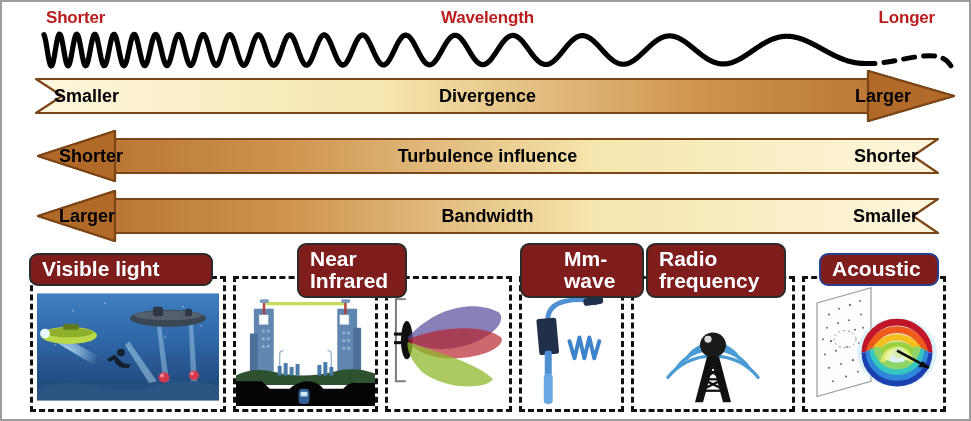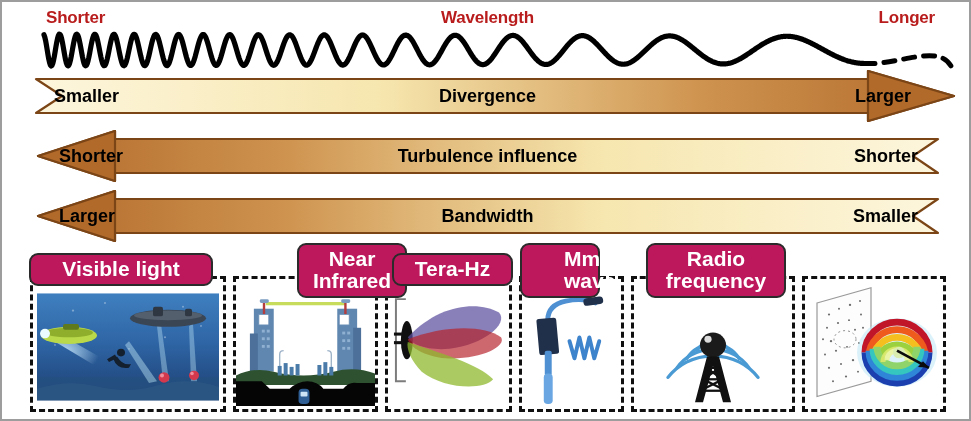--- a/index.html
+++ b/index.html
@@ -55,28 +55,27 @@
   
   #cards{position:absolute;left:0;top:248px;width:971px;height:171px;}
   .card{
     position:absolute;top:26px;height:136px;
     border:3px dashed #101010;
     box-sizing:border-box;
     background:#ffffff;
   }
   .badge{
     position:absolute;
-    background:#be185d;
+    background:#7f1d1d;
     border:2px solid #2b2b2b;
     border-radius:9px;
     color:#ffffff;
     font-weight:bold;
     font-size:21px;
     line-height:1.04;
-    text-align:center;
     padding:3px 11px 4px 11px;
     white-space:pre-line;
     z-index:6;
     box-sizing:border-box;
   }
   .badge.blue-edge{border-color:#2b3f91;}
   .card-art{
     position:absolute;left:0;right:0;bottom:3px;top:3px;
     overflow:hidden;
   }
@@ -293,41 +292,40 @@
 
           <ellipse cx="19" cy="61" rx="6" ry="20" fill="#101010"></ellipse>
           <rect x="6" y="53" width="8" height="3.2" fill="#101010"></rect>
           <rect x="6" y="62" width="8" height="3.2" fill="#101010"></rect>
 
           <path d="M20,58 C52,22 92,20 112,32 C122,44 96,66 62,70 C40,72 24,66 20,58 Z" fill="#5b4f9e" opacity="0.72"></path>
           <path d="M20,60 C54,46 96,44 114,58 C120,68 92,82 58,80 C36,78 22,68 20,60 Z" fill="#b5202a" opacity="0.68"></path>
           <path d="M20,63 C50,74 92,86 106,102 C96,114 56,112 34,94 C24,84 18,70 20,63 Z" fill="#8fba2e" opacity="0.75"></path>
         </svg>
       </div>
-      <div class="badge" style="left:4px;top:-26px;width:121px;">Tera-Hz</div>
     </div>
 
     <div class="card" style="left:517px;width:105px;">
       <div class="card-art">
         <svg viewBox="0 0 100 130" preserveAspectRatio="none">
           <rect x="0" y="0" width="100" height="130" fill="#ffffff"></rect>
 
           <path d="M26,40 q0,-16 18,-20 q18,-4 30,2" fill="none" stroke="#4e90d2" stroke-width="5" stroke-linecap="round"></path>
 
           <rect x="62" y="16" width="20" height="8" rx="3.5" fill="#20304a" transform="rotate(-8 72 20)"></rect>
 
           <rect x="16" y="38" width="20" height="38" rx="2.5" fill="#20304a" transform="rotate(-5 26 57)"></rect>
 
           <rect x="23" y="72" width="7" height="26" rx="2" fill="#4e90d2"></rect>
           <rect x="22" y="96" width="9" height="32" rx="4" fill="#6aa7e2"></rect>
 
           <path d="M48,62 L53,80 L58,58 L63,80 L68,58 L73,80 L78,62" fill="none" stroke="#3e84cc" stroke-width="4" stroke-linecap="round" stroke-linejoin="round"></path>
         </svg>
       </div>
-      <div class="badge" style="left:-2px;top:-36px;width:80px;padding-left:42px;">Mm-
+      <div class="badge" style="left:-2px;top:-36px;width:124px;padding-left:42px;">Mm-
 wave</div>
     </div>
 
     <div class="card" style="left:629px;width:164px;">
       <div class="card-art">
         <svg viewBox="0 0 158 130" preserveAspectRatio="none">
           <rect x="0" y="0" width="158" height="130" fill="#ffffff"></rect>
           <g fill="none" stroke="#4a9ad4" stroke-width="3.4" stroke-linecap="round">
             <path d="M63,72 a18,18 0 0 1 32,0"></path>
             <path d="M53,80 a30,30 0 0 1 52,0"></path>
@@ -409,16 +407,17 @@
             <path d="M82,74 a10,10 0 0 1 20,0" stroke="#eaf5a0" transform="translate(0,8)"></path>
           </g>
           <circle cx="94" cy="74" r="6" fill="#d9edb0"></circle>
 
           <g stroke="#0b0b0b" stroke-width="2.6">
             <line x1="92" y1="72" x2="124" y2="90"></line>
           </g>
           <path d="M124,90 l-11,-1 l5,-6 Z" fill="#0b0b0b"></path>
         </svg>
       </div>
+      <div class="badge blue-edge" style="left:14px;top:-26px;width:120px;">Acoustic</div>
     </div>
 
   </div>
 </div>
 
 </body></html>

